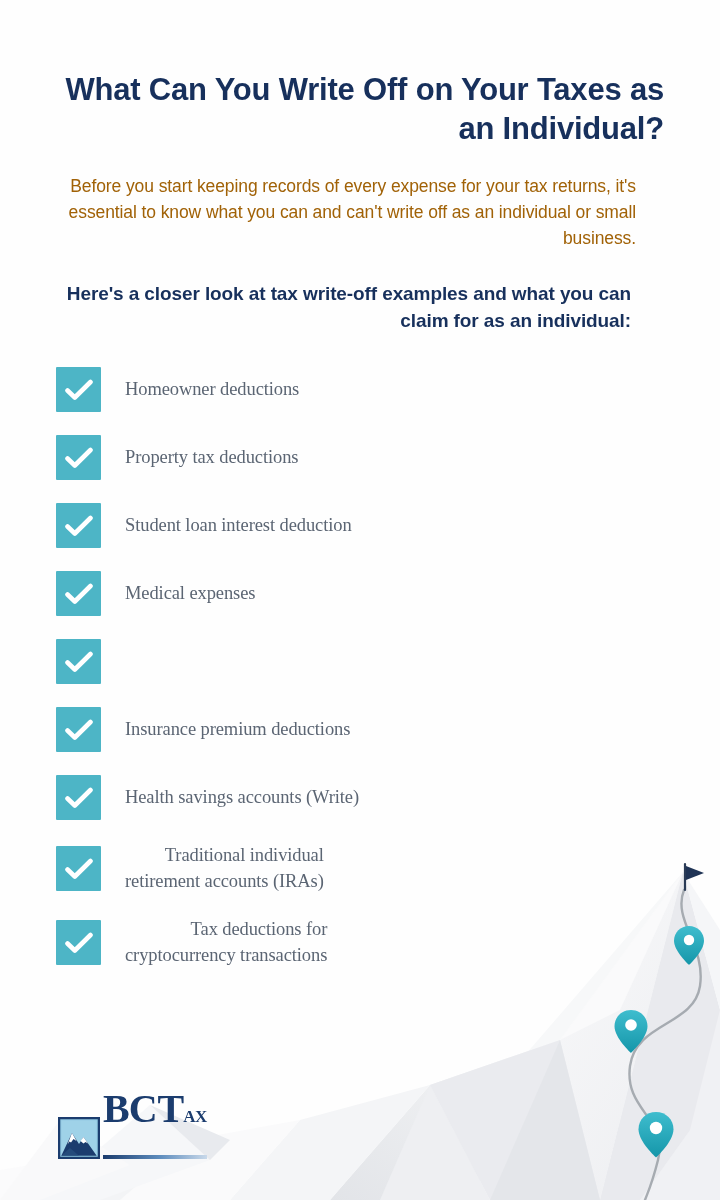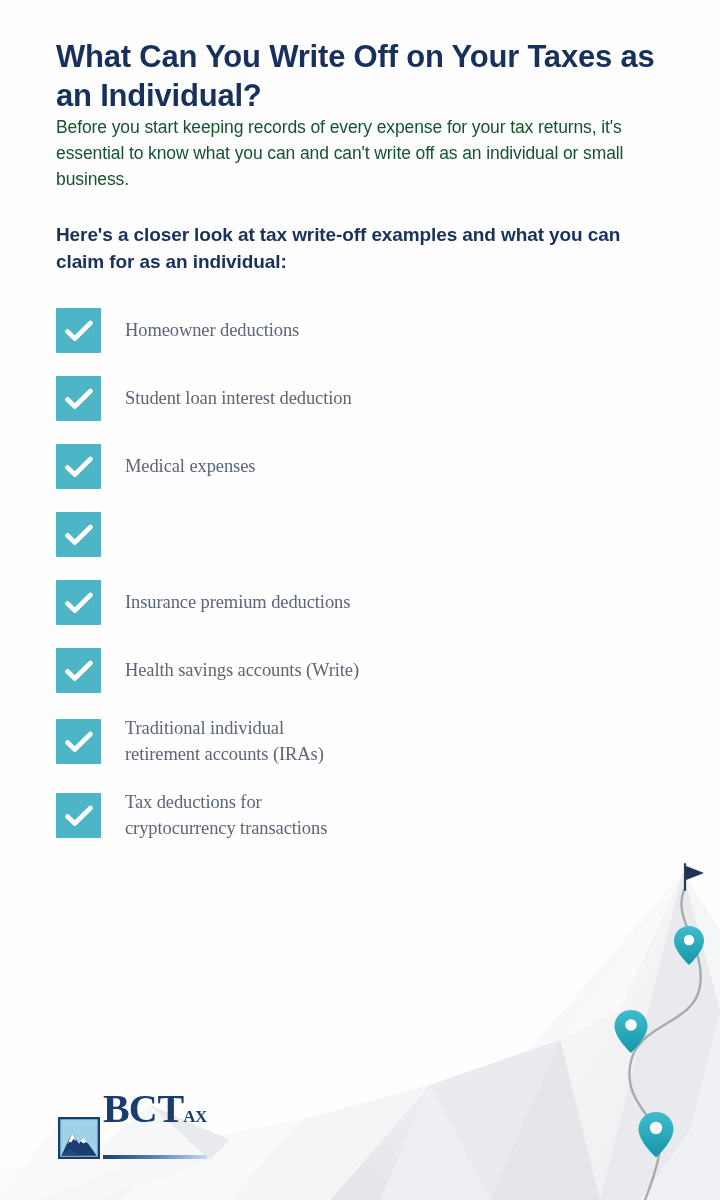--- a/index.html
+++ b/index.html
@@ -22,34 +22,36 @@
     left:0; top:0;
     width:720px; height:1200px;
     z-index:0;
     pointer-events:none;
   }
 
   
   #content {
     position:relative;
     z-index:2;
-    padding:37px 56px 0 56px;
+    padding:70px 56px 0 56px;
+    text-align:right;
   }
 
   #page-title {
     color:#17305C;
     font-size:31px;
     font-weight:bold;
     line-height:1.26;
     letter-spacing:-0.2px;
     max-width:620px;
   }
 
   #intro-paragraph {
-    color:#14532d;
+    margin-top:26px;
+    color:#a16207;
     font-size:17.5px;
     line-height:1.47;
     max-width:580px;
     letter-spacing:-0.1px;
   }
 
   #lead-in {
     margin-top:30px;
     color:#17305C;
     font-size:19px;
@@ -225,20 +227,28 @@
 
     <li class="check-row">
       <span class="check-box">
         <svg width="28" height="22" viewBox="0 0 28 22">
             <path d="M2.5 11.5 L9.8 18.5 L25.5 3" fill="none" stroke="#FFFFFF" stroke-width="4.6" stroke-linecap="round" stroke-linejoin="round"></path>
           </svg>
       </span>
       <span class="check-label">Homeowner deductions</span>
     </li>
 
+    <li class="check-row">
+      <span class="check-box">
+        <svg width="28" height="22" viewBox="0 0 28 22">
+            <path d="M2.5 11.5 L9.8 18.5 L25.5 3" fill="none" stroke="#FFFFFF" stroke-width="4.6" stroke-linecap="round" stroke-linejoin="round"></path>
+          </svg>
+      </span>
+      <span class="check-label">Property tax deductions</span>
+    </li>
 
     <li class="check-row">
       <span class="check-box">
         <svg width="28" height="22" viewBox="0 0 28 22">
             <path d="M2.5 11.5 L9.8 18.5 L25.5 3" fill="none" stroke="#FFFFFF" stroke-width="4.6" stroke-linecap="round" stroke-linejoin="round"></path>
           </svg>
       </span>
       <span class="check-label">Student loan interest deduction</span>
     </li>
 

